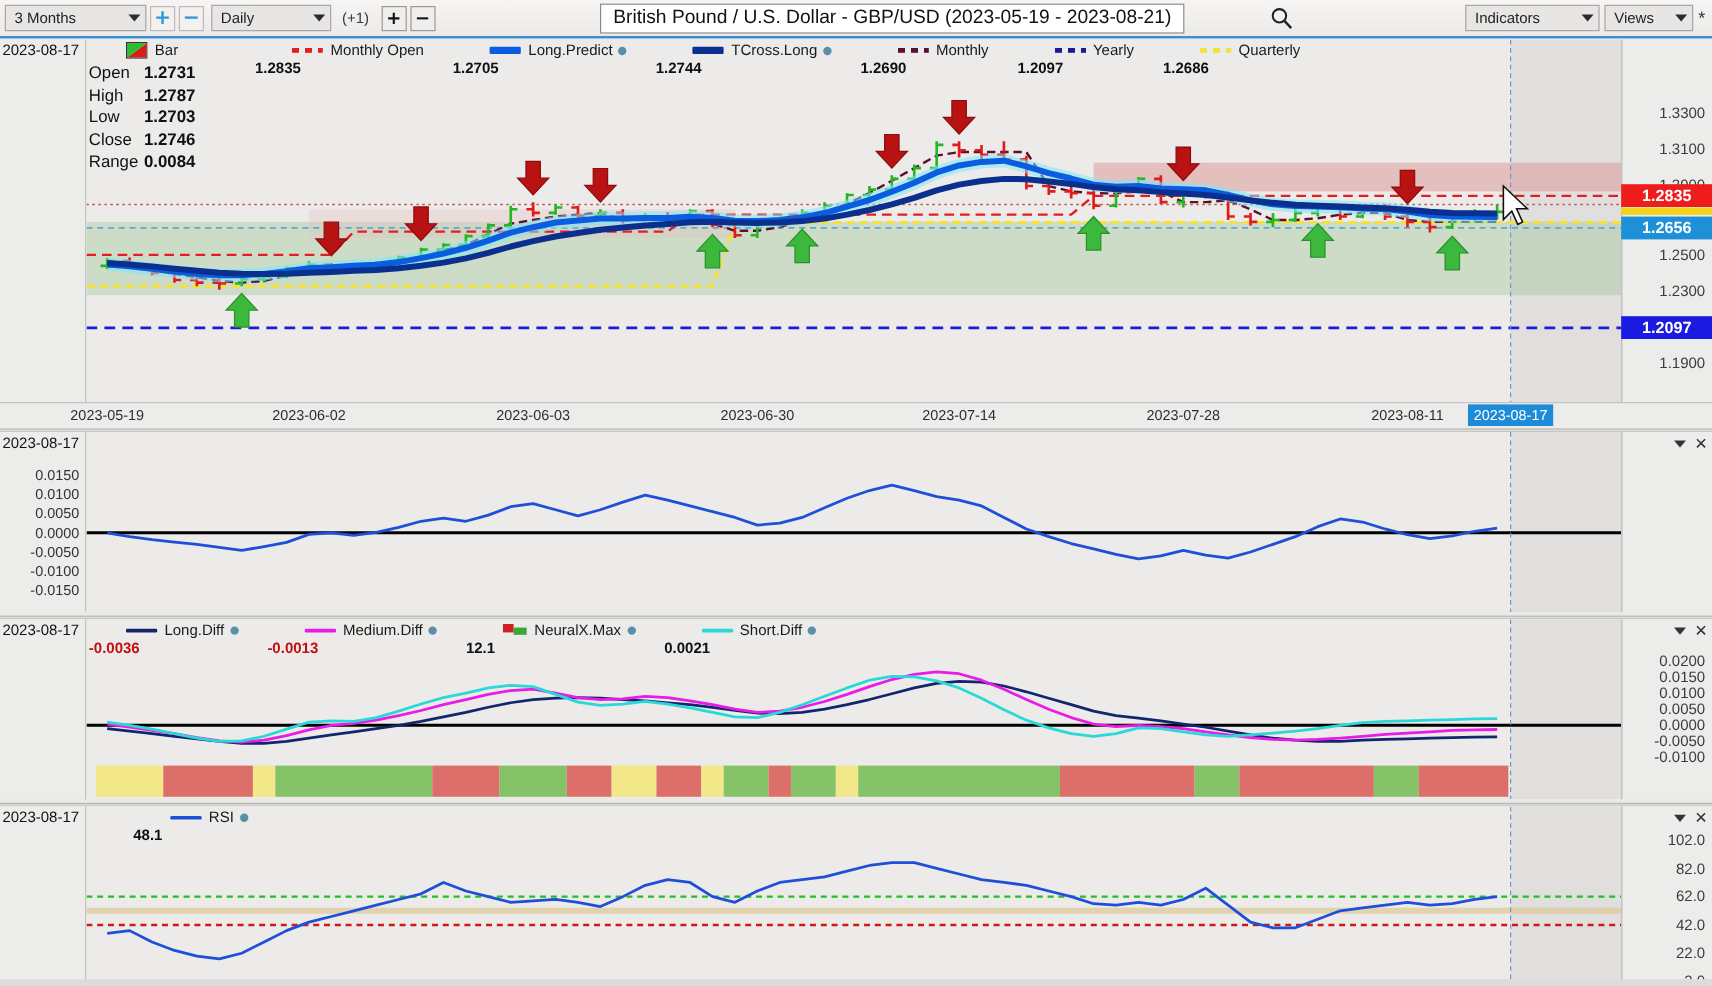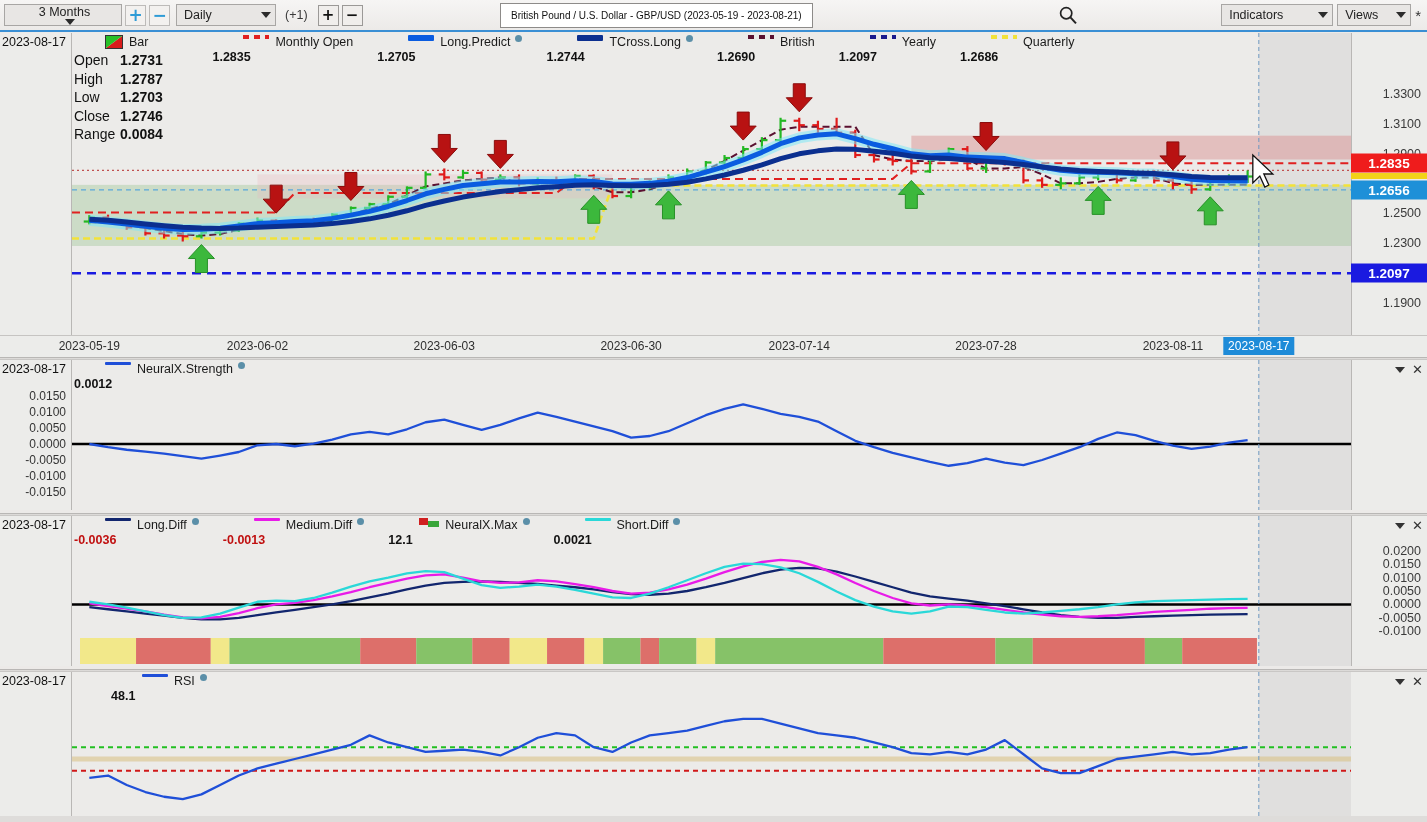--- a/index.html
+++ b/index.html
@@ -34,21 +34,21 @@
     width: 21px; height: 21px; border: 1px solid #9b9997; background: #f0eeec;
     display: flex; align-items: center; justify-content: center; margin-left: 3px;
     font-size: 15px; color: #111; line-height: 1; font-weight: bold;
   }
   .sq-btn.blue { color: #2e9bd6; border-color: #bdbbb9; background: #f3f1ef; font-size: 17px;}
   .plusminus { font-family: "DejaVu Sans", sans-serif; }
   #plus1 { font-size: 12.5px; color: #3a3a3a; margin: 0 7px 0 9px; }
   #symbol-box {
     height: 25px; background: #fff; border: 1px solid #8d8b89;
     display: flex; align-items: center; padding: 0 10px;
-    font-size: 10px; color: #111; white-space: nowrap;
+    font-size: 16px; color: #111; white-space: nowrap;
   }
   #search-icon-wrap { margin-left: 8px; display:flex; align-items:center;}
   .tb-right { margin-left: auto; display: flex; align-items: center; padding-right: 2px; }
   #indicators-sel { width: 112px; }
   #views-sel { width: 74px; }
   #star-btn { font-size: 15px; color: #333; padding: 0 4px; }
 
   
   .panel { position: absolute; left: 0; width: 1427px; background: #ececea; }
   .panel-sep {
@@ -72,21 +72,21 @@
     position: absolute; right: 6px; font-size: 12.5px; color: #3a3a3a;
     transform: translateY(-50%); white-space: nowrap;
   }
   .plot { position: absolute; left: 72px; right: 76px; top: 0; bottom: 0; background:#ecebe9; overflow: hidden; }
   .legend-row {
     position: absolute; left: 0; top: 2px; display: flex; align-items: flex-start;
     font-size: 12.5px; color: #1a1a1a; z-index: 30; pointer-events: none;
   }
   .legend-date { width: 72px; padding-left: 2px; font-size: 12.5px; color: #111; }
   .legend-item { margin-right: 22px; }
-  .legend-head { display: flex; align-items: flex-start; white-space: nowrap; padding-left: 33px; }
+  .legend-head { display: flex; align-items: center; white-space: nowrap; padding-left: 33px; }
   .legend-name { margin-left: 6px; }
   .legend-val { font-weight: bold; font-size: 12.5px; margin-top: 1px; padding-left: 2px; }
   .dot-mark { width: 7px; height: 7px; border-radius: 50%; background: #5b8fa8; margin-left: 5px; display:inline-block; }
   .panel-ctl {
     position: absolute; right: 4px; top: 2px; display: flex; align-items: center;
     gap: 7px; z-index: 40; font-size: 13px; color: #333;
   }
   .panel-ctl .cd { width:0;height:0;border-left:5px solid transparent;border-right:5px solid transparent;border-top:6px solid #333;}
 
   
@@ -117,21 +117,21 @@
   
   #nx-panel  { top: 360px; height: 150px; }
   #ld-panel  { top: 516px; height: 150px; }
   #rsi-panel { top: 672px; height: 150px; }
   .bottom-strip { position:absolute; left:0; bottom:0; width:1427px; height:6px; background:#dedcda; }
 </style>
 </head>
 <body>
 
 <div id="toolbar">
-  <div class="tb-select" style="width:118px;margin-left:4px;flex-direction:column;">
+  <div class="tb-select" style="width:118px;margin-left:4px;">
     <span class="lbl">3 Months</span>
     <span class="caret-dn"></span>
   </div>
   <div class="sq-btn blue plusminus">+</div>
   <div class="sq-btn blue plusminus">−</div>
   <div class="tb-select" style="width:100px;margin-left:6px;">
     <span class="lbl">Daily</span>
     <span class="caret-dn"></span>
   </div>
   <span id="plus1">(+1)</span>
@@ -430,21 +430,21 @@
           <div class="legend-head">
             <span style="display:inline-block;width:26px;height:6px;background:#0b2f8f;border-radius:1px;"></span>
             <span class="legend-name">TCross.Long</span>
             <span class="dot-mark"></span>
           </div>
           <div class="legend-val" style="color:#111">1.2744</div>
         </div>
         <div class="legend-item">
           <div class="legend-head">
             <span style="display:inline-block;width:26px;height:4px;background:repeating-linear-gradient(90deg,#5a1030 0 6px,transparent 6px 11px);"></span>
-            <span class="legend-name">British</span>
+            <span class="legend-name">Monthly</span>
           </div>
           <div class="legend-val" style="color:#111">1.2690</div>
         </div>
         <div class="legend-item">
           <div class="legend-head">
             <span style="display:inline-block;width:26px;height:4px;background:repeating-linear-gradient(90deg,#1a1a8c 0 6px,transparent 6px 11px);"></span>
             <span class="legend-name">Yearly</span>
           </div>
           <div class="legend-val" style="color:#111">1.2097</div>
         </div>
@@ -508,30 +508,20 @@
     <svg id="nx-svg" width="1279" height="150">
         <rect x="1186.8227272727274" y="0" width="92.17727272727257" height="150" fill="#b4b4b4" fill-opacity="0.22"></rect>
         <line x1="0" y1="84" x2="1279" y2="84" stroke="#000" stroke-width="2.4"></line>
         <path d="M17.340909090909093,84 L36.02272727272727,87.2 L54.70454545454546,89.75999999999999 L73.38636363636364,91.67999999999999 L92.06818181818183,93.6 L110.75000000000001,96.16000000000001 L129.4318181818182,98.72 L148.11363636363637,95.52 L166.79545454545456,92 L185.47727272727275,85.28 L204.15909090909093,84 L222.84090909090912,86.24000000000001 L241.52272727272728,83.68 L260.2045454545455,79.52000000000001 L278.8863636363637,74.4 L297.56818181818187,71.84 L316.25,74.4 L334.9318181818182,69.28 L353.6136363636364,62.24 L372.29545454545456,59.68000000000001 L390.97727272727275,64.8 L409.65909090909093,69.92 L428.3409090909091,64.8 L447.0227272727273,58.400000000000006 L465.7045454545455,52.64 L484.3863636363637,56.800000000000004 L503.06818181818187,61.60000000000001 L521.75,66.4 L540.4318181818182,71.2 L559.1136363636364,77.6 L577.7954545454546,76 L596.4772727272727,71.2 L615.159090909091,63.2 L633.8409090909091,55.2 L652.5227272727274,48.80000000000001 L671.2045454545455,44.32000000000001 L689.8863636363637,48.80000000000001 L708.5681818181819,53.92 L727.2500000000001,56.800000000000004 L745.9318181818182,61.60000000000001 L764.6136363636364,71.2 L783.2954545454546,80.8 L801.9772727272727,87.2 L820.659090909091,92.96 L839.3409090909091,97.44 L858.0227272727274,101.92 L876.7045454545455,105.76 L895.3863636363637,103.19999999999999 L914.0681818181819,98.72 L932.7500000000001,102.56 L951.4318181818182,105.12 L970.1136363636365,100 L988.7954545454546,93.6 L1007.4772727272729,87.2 L1026.159090909091,78.88 L1044.8409090909092,72.48 L1063.5227272727273,75.03999999999999 L1082.2045454545455,80.8 L1100.8863636363637,85.60000000000001 L1119.568181818182,88.80000000000001 L1138.25,86.56 L1156.9318181818182,82.72 L1175.6136363636365,80.16 " fill="none" stroke="#1f4fd8" stroke-width="2.3" stroke-linejoin="round"></path>
         <line x1="1186.8227272727274" y1="0" x2="1186.8227272727274" y2="150" stroke="#6f9ac2" stroke-width="1" stroke-dasharray="4,3"></line>
       </svg>
   </div>
   <div class="axis-right"></div>
   <div class="legend-row">
     <div class="legend-date">2023-08-17</div>
-    <div id="nx-legend-items" style="display:flex;">
-        <div class="legend-item">
-          <div class="legend-head">
-            <span style="display:inline-block;width:26px;height:3px;background:#1f4fd8;border-radius:1px;"></span>
-            <span class="legend-name">NeuralX.Strength</span>
-            <span class="dot-mark"></span>
-          </div>
-          <div class="legend-val" style="color:#111">0.0012</div>
-        </div>
-      </div>
   </div>
   <div class="panel-ctl">
     <span class="cd"></span>
     <span>✕</span>
   </div>
 </div>
 
 <div class="panel-sep" style="top:513px;"></div>
 <div class="panel" id="ld-panel">
   <div class="axis-left" id="ld-axis-left"></div>
@@ -626,20 +616,28 @@
   <div class="plot" id="rsi-plot">
     <svg id="rsi-svg" width="1279" height="150">
         <rect x="1186.8227272727274" y="0" width="92.17727272727257" height="150" fill="#b4b4b4" fill-opacity="0.22"></rect>
         <line x1="0" y1="75.2" x2="1279" y2="75.2" stroke="#22c022" stroke-width="2" stroke-dasharray="5,4"></line>
         <line x1="0" y1="98.8" x2="1279" y2="98.8" stroke="#d01818" stroke-width="2" stroke-dasharray="5,4"></line>
         <line x1="0" y1="87" x2="1279" y2="87" stroke="#d8c080" stroke-width="5" stroke-opacity="0.55"></line>
         <path d="M17.340909090909093,105.88000000000001 L36.02272727272727,103.52 L54.70454545454546,112.96 L73.38636363636364,120.04 L92.06818181818183,124.75999999999999 L110.75000000000001,127.11999999999999 L129.4318181818182,122.4 L148.11363636363637,112.96 L166.79545454545456,103.52 L185.47727272727275,96.44 L204.15909090909093,91.72 L222.84090909090912,87 L241.52272727272728,82.28 L260.2045454545455,77.56 L278.8863636363637,72.84 L297.56818181818187,63.4 L316.25,70.47999999999999 L334.9318181818182,75.2 L353.6136363636364,79.92 L372.29545454545456,78.74000000000001 L390.97727272727275,77.56 L409.65909090909093,79.92 L428.3409090909091,83.46 L447.0227272727273,75.2 L465.7045454545455,65.75999999999999 L484.3863636363637,61.040000000000006 L503.06818181818187,63.4 L521.75,75.2 L540.4318181818182,79.92 L559.1136363636364,70.47999999999999 L577.7954545454546,63.4 L596.4772727272727,61.040000000000006 L615.159090909091,58.68 L633.8409090909091,53.96 L652.5227272727274,49.239999999999995 L671.2045454545455,46.879999999999995 L689.8863636363637,46.879999999999995 L708.5681818181819,51.6 L727.2500000000001,56.32 L745.9318181818182,61.040000000000006 L764.6136363636364,63.4 L783.2954545454546,65.75999999999999 L801.9772727272727,70.47999999999999 L820.659090909091,75.2 L839.3409090909091,81.1 L858.0227272727274,82.28 L876.7045454545455,79.92 L895.3863636363637,82.28 L914.0681818181819,77.56 L932.7500000000001,68.12 L951.4318181818182,82.28 L970.1136363636365,96.44 L988.7954545454546,101.16 L1007.4772727272729,101.16 L1026.159090909091,94.08000000000001 L1044.8409090909092,87 L1063.5227272727273,84.64 L1082.2045454545455,82.28 L1100.8863636363637,79.92 L1119.568181818182,82.28 L1138.25,81.1 L1156.9318181818182,77.56 L1175.6136363636365,75.2 " fill="none" stroke="#1f4fd8" stroke-width="2.3" stroke-linejoin="round"></path>
         <line x1="1186.8227272727274" y1="0" x2="1186.8227272727274" y2="150" stroke="#6f9ac2" stroke-width="1" stroke-dasharray="4,3"></line>
       </svg>
   </div>
+  <div class="axis-right" id="rsi-axis-right">
+      <div class="tick" style="top: 28px;">102.0</div>
+      <div class="tick" style="top: 51.6px;">82.0</div>
+      <div class="tick" style="top: 75.2px;">62.0</div>
+      <div class="tick" style="top: 98.8px;">42.0</div>
+      <div class="tick" style="top: 122.4px;">22.0</div>
+      <div class="tick" style="top: 146px;">2.0</div>
+    </div>
   <div class="legend-row">
     <div class="legend-date">2023-08-17</div>
     <div id="rsi-legend-items" style="display:flex;margin-left:37px;">
         <div class="legend-item">
           <div class="legend-head">
             <span style="display:inline-block;width:26px;height:3px;background:#1f4fd8;border-radius:1px;"></span>
             <span class="legend-name">RSI</span>
             <span class="dot-mark"></span>
           </div>
           <div class="legend-val" style="color:#111">48.1</div>

